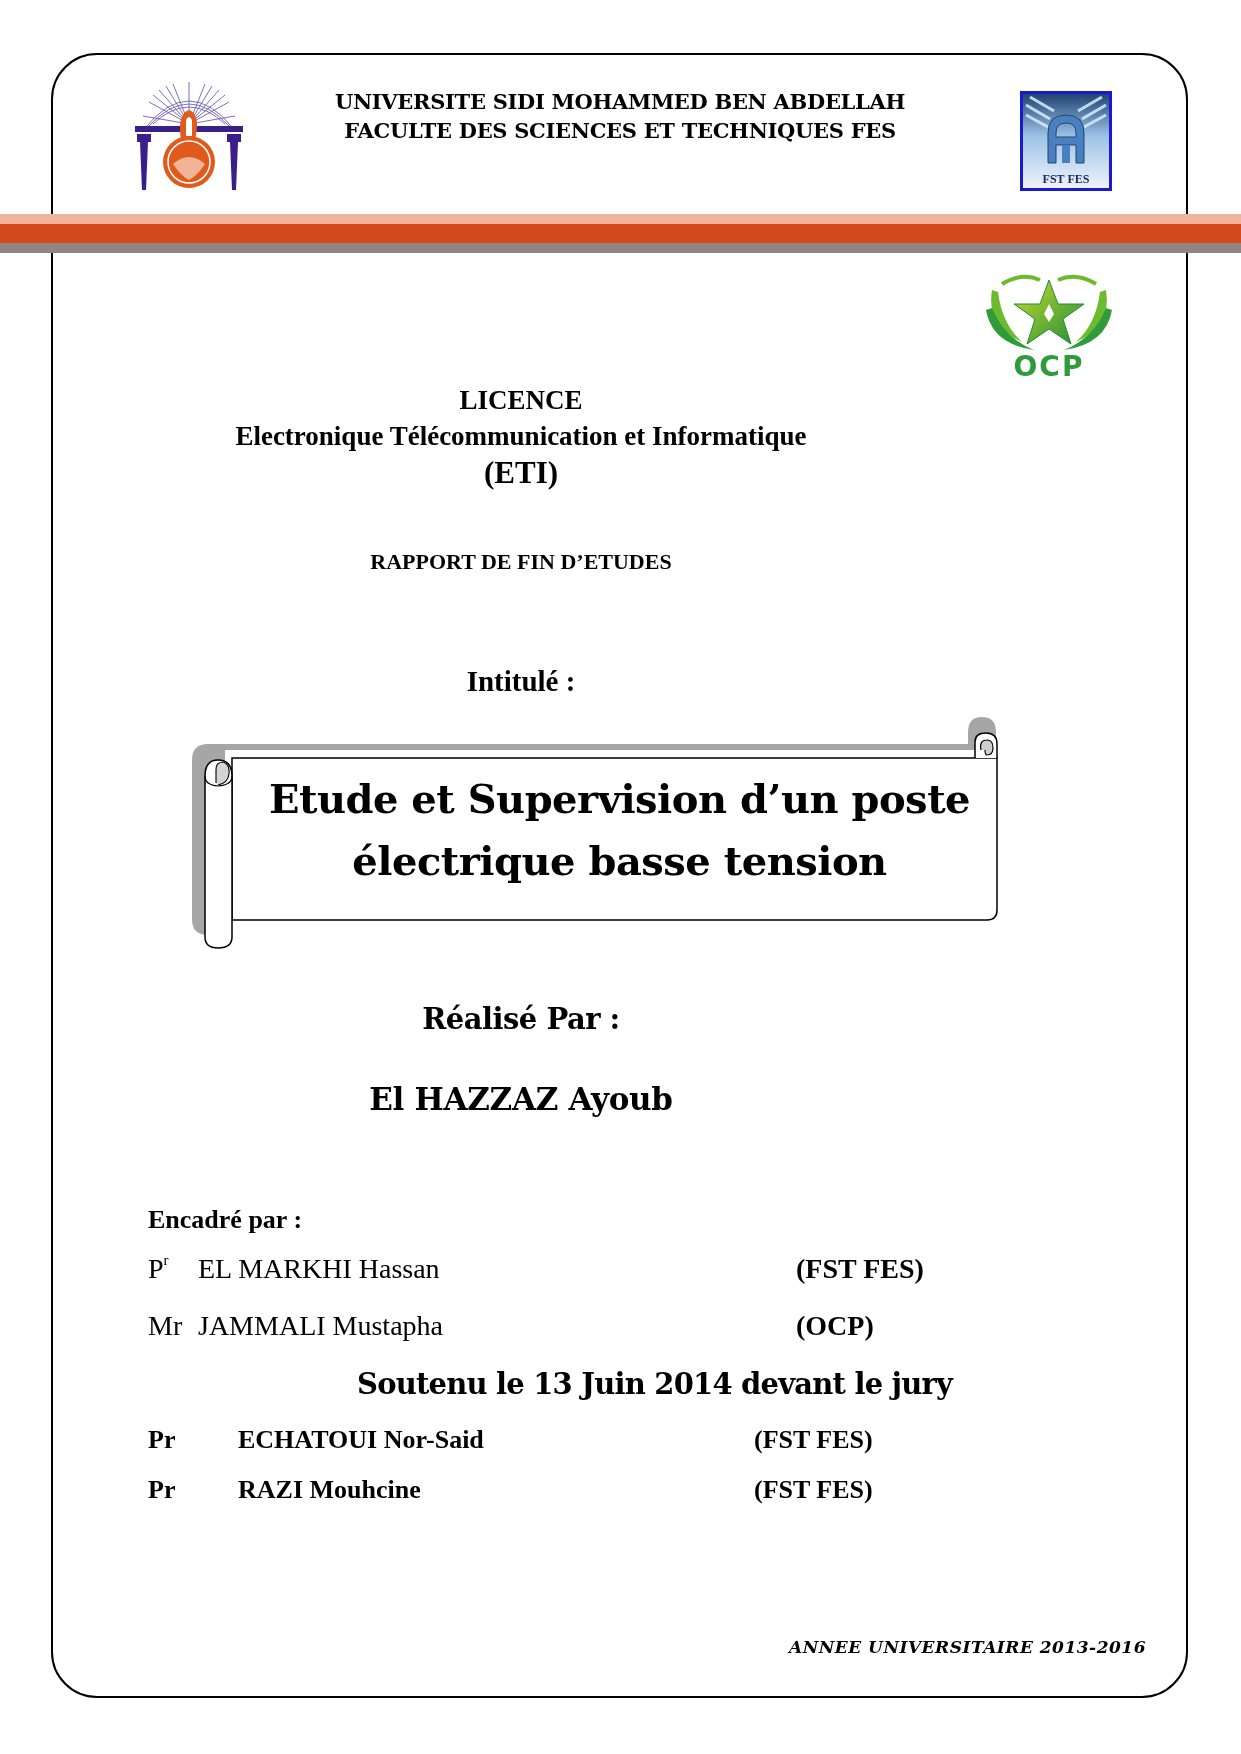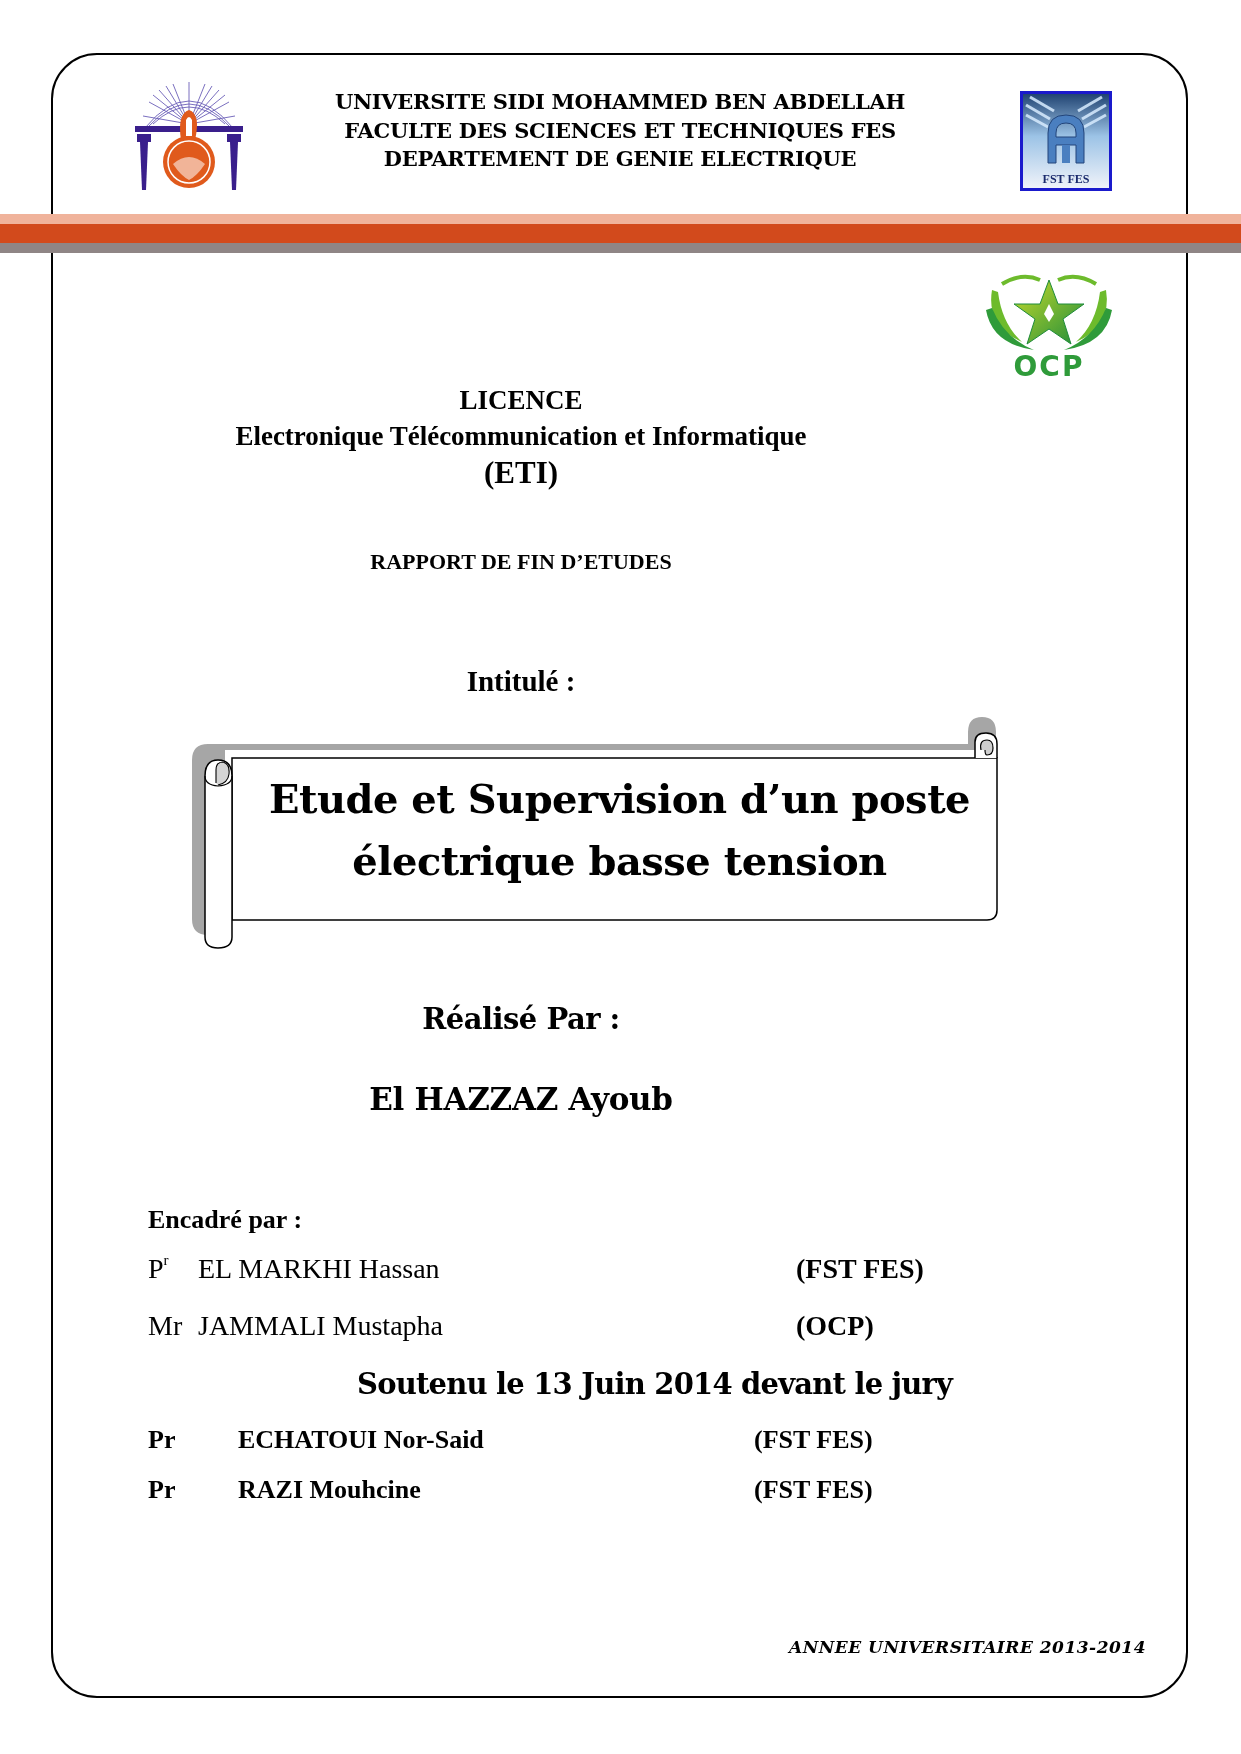--- a/index.html
+++ b/index.html
@@ -93,21 +93,20 @@
     <circle cx="56" cy="82" r="21" fill="none" stroke="#fff" stroke-width="1.5"></circle>
     <path d="M48 60 Q44 34 56 30 Q68 34 62 60 Z" fill="#e05a1c"></path>
     <path d="M53 40 Q56 34 59 40 L59 56 L53 56 Z" fill="#fff"></path>
     <path d="M40 84 Q56 70 72 84 Q64 96 56 100 Q48 96 40 84 Z" fill="#fff" opacity="0.55"></path>
   </svg>
 </div>
 
 <div class="header-text">
   <div>UNIVERSITE SIDI MOHAMMED BEN ABDELLAH</div>
   <div>FACULTE DES SCIENCES ET TECHNIQUES FES</div>
-  <div>DEPARTEMENT DE GENIE ELECTRIQUE</div>
 </div>
 
 <div class="abs" style="left:1020px; top:91px; width:92px; height:100px;">
   <svg width="92" height="100" viewBox="0 0 92 100">
     <defs>
       <linearGradient id="fstbg" x1="0" y1="0" x2="0" y2="1">
         <stop offset="0" stop-color="#1c3f6e"></stop>
         <stop offset="0.45" stop-color="#9cc3e6"></stop>
         <stop offset="1" stop-color="#f2f4fa"></stop>
       </linearGradient>
@@ -197,13 +196,13 @@
 <div class="row jury jury1">
   <span class="title">Pr</span><span>ECHATOUI Nor-Said</span>
 </div>
 <div class="aff-jury aff-jury1">(FST FES)</div>
 
 <div class="row jury jury2">
   <span class="title">Pr</span><span>RAZI Mouhcine</span>
 </div>
 <div class="aff-jury aff-jury2">(FST FES)</div>
 
-<div class="annee">ANNEE UNIVERSITAIRE 2013-2014</div>
+<div class="annee">ANNEE UNIVERSITAIRE 2013-2016</div>
 
 </body></html>

